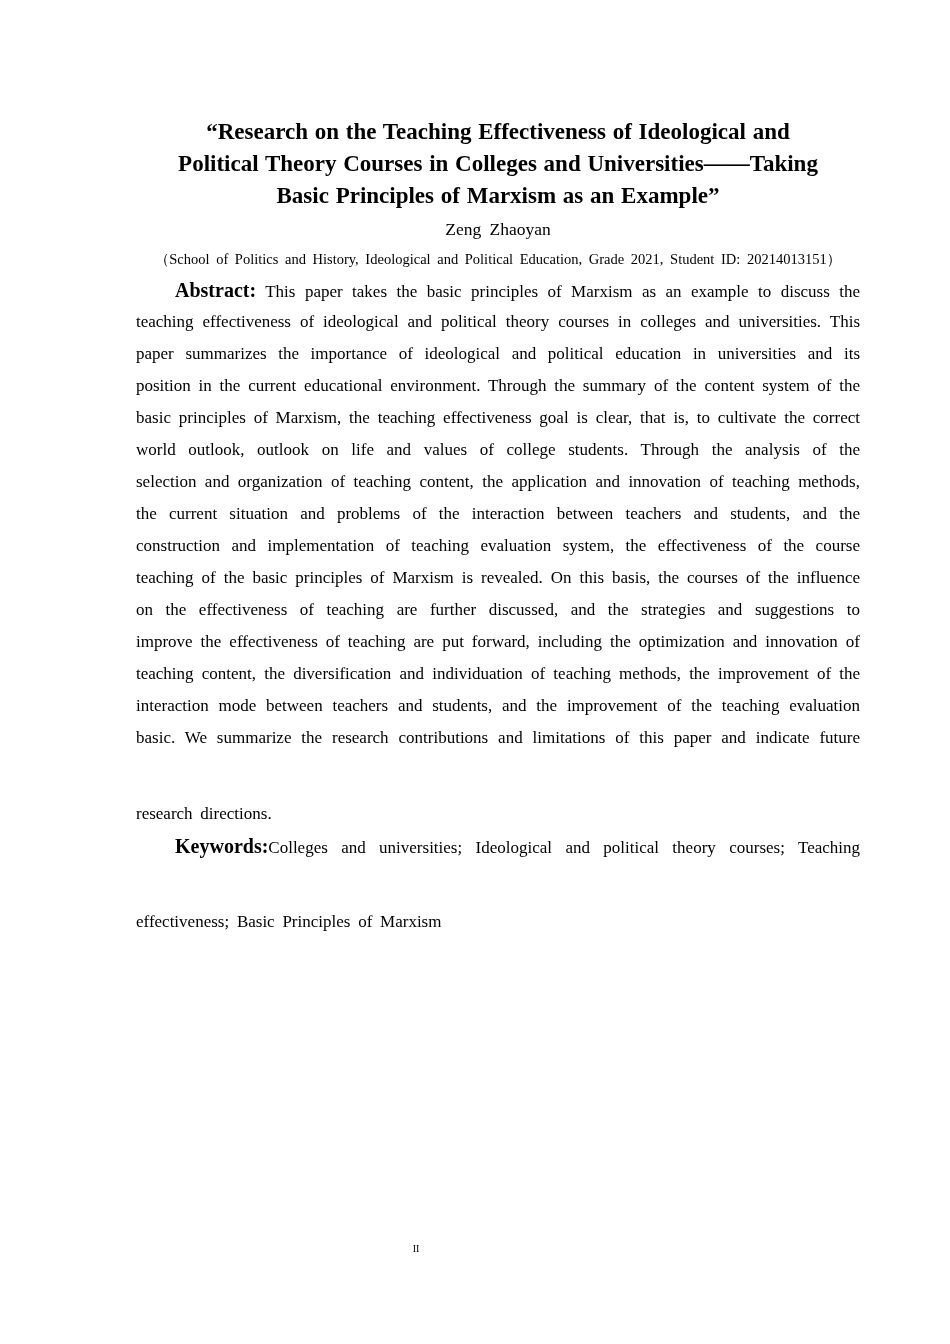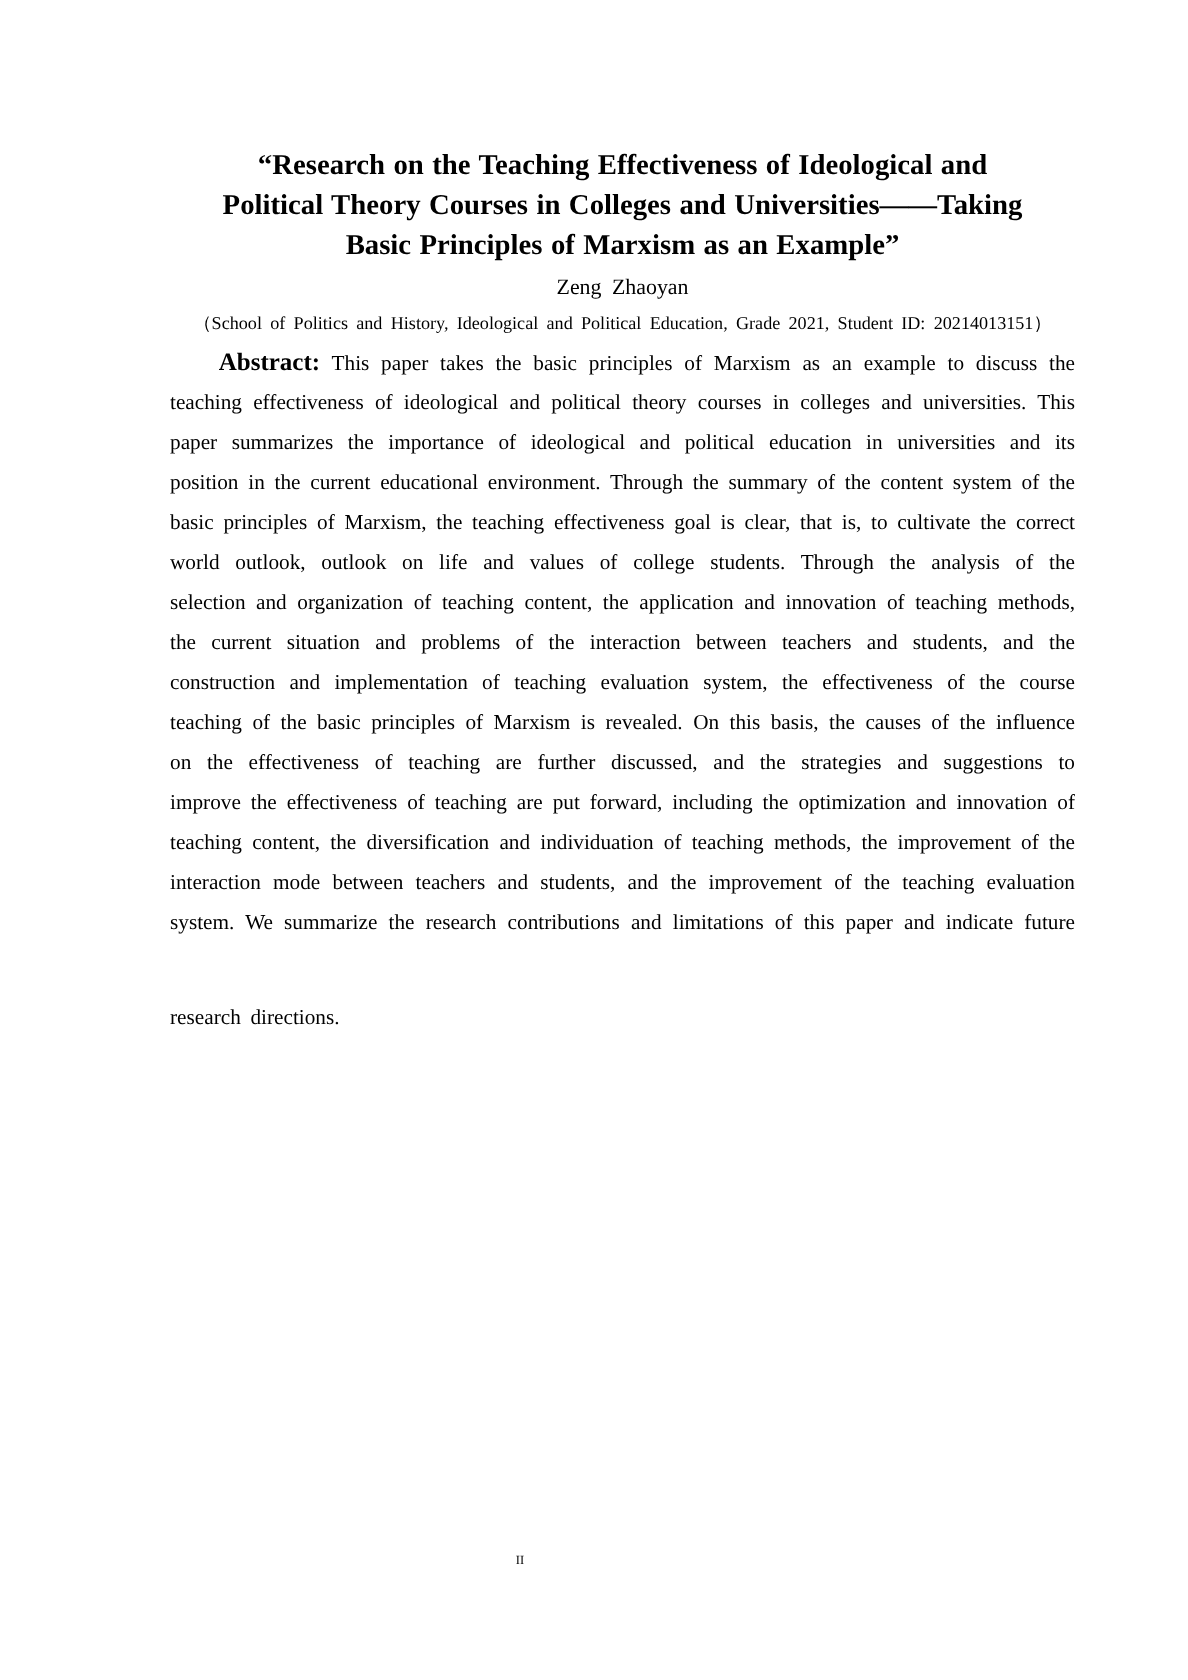--- a/index.html
+++ b/index.html
@@ -94,27 +94,31 @@
       </div>
       <div>
           <div class="jline">teaching effectiveness of ideological and political theory courses in colleges and universities. This</div>
           <div class="jline">paper summarizes the importance of ideological and political education in universities and its</div>
           <div class="jline">position in the current educational environment. Through the summary of the content system of the</div>
           <div class="jline">basic principles of Marxism, the teaching effectiveness goal is clear, that is, to cultivate the correct</div>
           <div class="jline">world outlook, outlook on life and values of college students. Through the analysis of the</div>
           <div class="jline">selection and organization of teaching content, the application and innovation of teaching methods,</div>
           <div class="jline">the current situation and problems of the interaction between teachers and students, and the</div>
           <div class="jline">construction and implementation of teaching evaluation system, the effectiveness of the course</div>
-          <div class="jline">teaching of the basic principles of Marxism is revealed. On this basis, the causes of the influence</div>
+          <div class="jline">teaching of the basic principles of Marxism is revealed. On this basis, the courses of the influence</div>
           <div class="jline">on the effectiveness of teaching are further discussed, and the strategies and suggestions to</div>
           <div class="jline">improve the effectiveness of teaching are put forward, including the optimization and innovation of</div>
           <div class="jline">teaching content, the diversification and individuation of teaching methods, the improvement of the</div>
           <div class="jline">interaction mode between teachers and students, and the improvement of the teaching evaluation</div>
-          <div class="jline">system. We summarize the research contributions and limitations of this paper and indicate future</div>
+          <div class="jline">basic. We summarize the research contributions and limitations of this paper and indicate future</div>
         </div>
       <div class="plainline">research directions.</div>
     </div>
 
+    <div class="keywords">
+      <div class="jline indent"><span class="blabel">Keywords:</span><span>Colleges and universities; Ideological and political theory courses; Teaching</span></div>
+      <div class="plainline">effectiveness; Basic Principles of Marxism</div>
+    </div>
 
   </div>
 
   <div class="pagenum">II</div>
 </div>
 
 </body></html>

